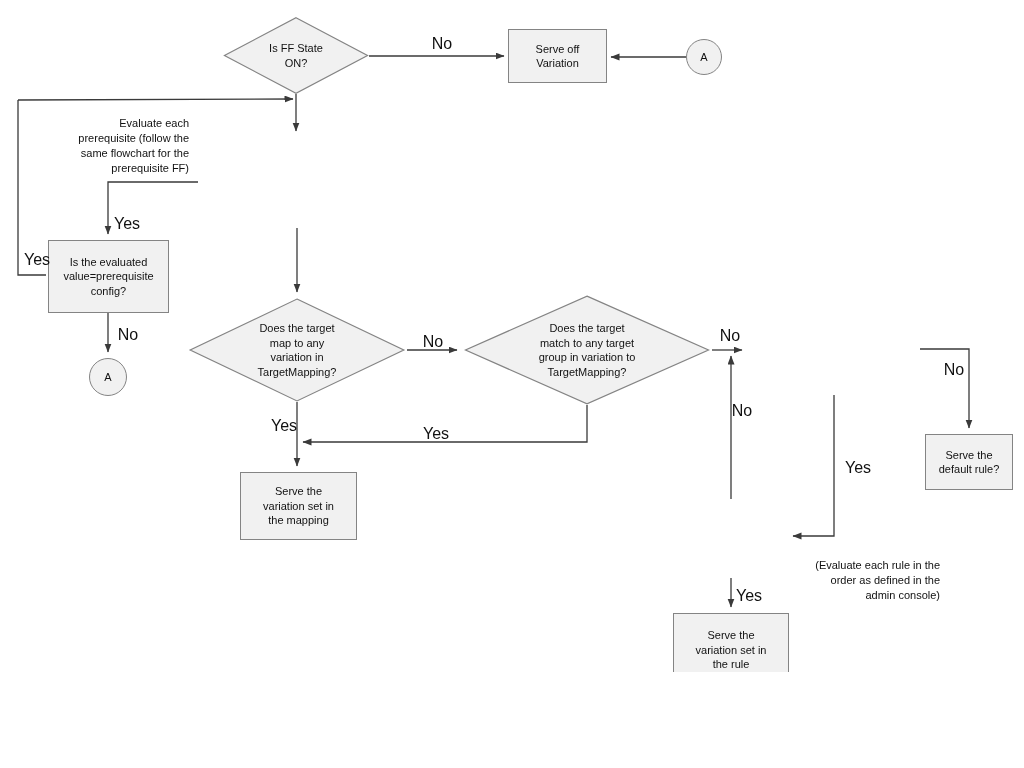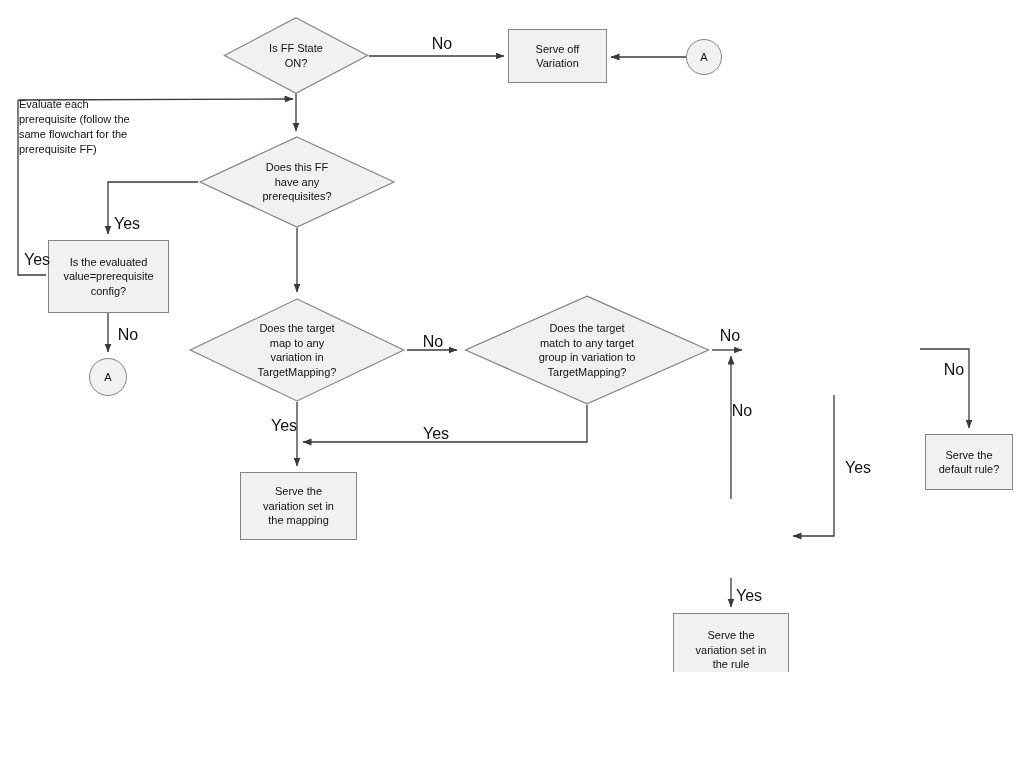--- a/index.html
+++ b/index.html
@@ -27,21 +27,21 @@
   .node .shape{position:absolute;left:0;top:0;width:100%;height:100%;z-index:1;}
   .node .shape polygon{fill:var(--shape-fill);stroke:var(--shape-border);stroke-width:1.2;vector-effect:non-scaling-stroke;}
   .node.rect{background:var(--shape-fill);border:1px solid var(--shape-border);box-sizing:border-box;}
   .node.circle{background:var(--shape-fill);border:1px solid var(--shape-border);border-radius:50%;box-sizing:border-box;}
   .lbl{
     position:absolute;transform:translate(-50%,-50%);
     font-size:16px;color:var(--text);z-index:3;white-space:nowrap;
   }
   .note{
     position:absolute;font-size:11px;line-height:15px;color:var(--text);
-    white-space:pre-line;z-index:3;text-align:left;
+    white-space:pre-line;z-index:3;text-align:right;margin-top:19px;
   }
 </style>
 </head>
 <body>
 
 <div class="stage">
 
   <svg class="wires">
     <defs>
       <marker id="arr" markerWidth="10" markerHeight="8" refX="8.5" refY="3.5" orient="auto" markerUnits="userSpaceOnUse">
@@ -67,28 +67,20 @@
   </svg>
 
   <div class="node diamond" style="left:223px;top:17px;width:146px;height:77px">
     <svg class="shape" viewBox="0 0 100 100" preserveAspectRatio="none">
         <polygon points="50,1 99,50 50,99 1,50"></polygon>
       </svg>
     <span class="txt">Is FF State
 ON?</span>
   </div>
 
-  <div class="node diamond" style="left:198px;top:136px;width:198px;height:92px">
-    <svg class="shape" viewBox="0 0 100 100" preserveAspectRatio="none">
-        <polygon points="50,1 99,50 50,99 1,50"></polygon>
-      </svg>
-    <span class="txt">Does this FF
-have any
-prerequisites?</span>
-  </div>
 
   <div class="node diamond" style="left:188px;top:298px;width:218px;height:104px">
     <svg class="shape" viewBox="0 0 100 100" preserveAspectRatio="none">
         <polygon points="50,1 99,50 50,99 1,50"></polygon>
       </svg>
     <span class="txt">Does the target
 map to any
 variation in
 TargetMapping?</span>
   </div>
@@ -151,14 +143,17 @@
   <div class="lbl" style="left:730px;top:336px">No</div>
   <div class="lbl" style="left:742px;top:411px">No</div>
   <div class="lbl" style="left:954px;top:370px">No</div>
   <div class="lbl" style="left:858px;top:468px">Yes</div>
   <div class="lbl" style="left:749px;top:596px">Yes</div>
 
   <div class="note" style="left:19px;top:97px;width:170px">Evaluate each
 prerequisite (follow the
 same flowchart for the
 prerequisite FF)</div>
+  <div class="note" style="left:795px;top:539px;width:145px">(Evaluate each rule in the
+order as defined in the
+admin console)</div>
 
 </div>
 
 </body></html>

